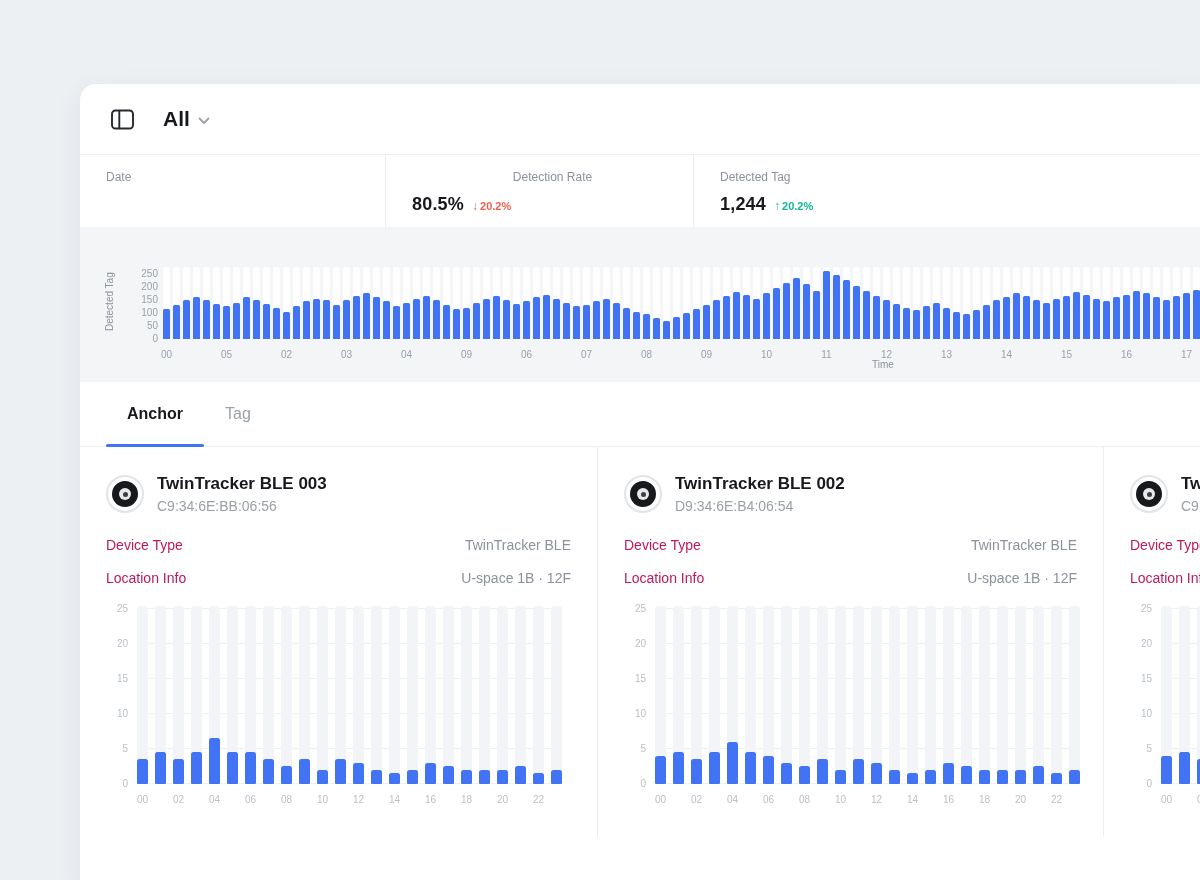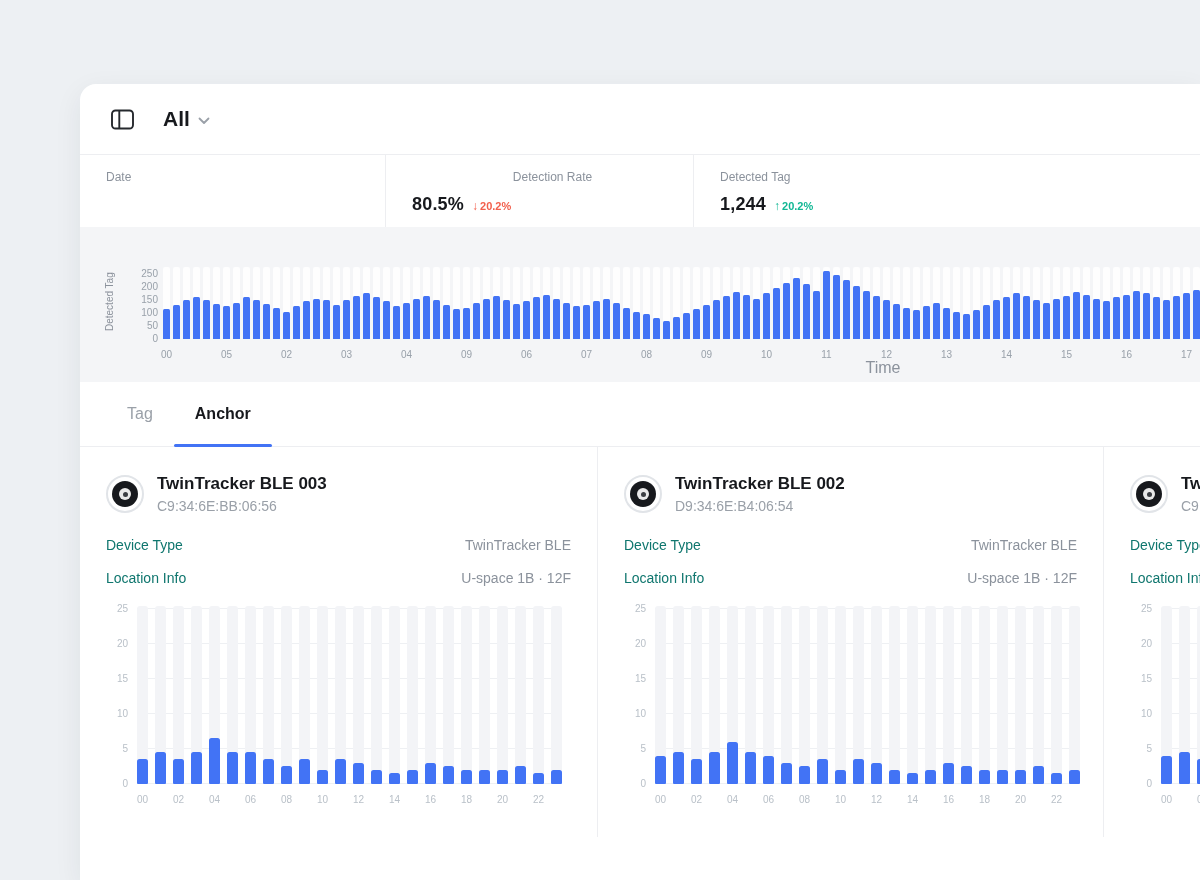--- a/index.html
+++ b/index.html
@@ -33,21 +33,21 @@
   .delta .arr { font-size:12px; margin-right:2px; }
   .delta.down { color:#f2604d; }
   .delta.up { color:#11b794; }
 
   
   .mc { position:relative; height:155px; background:#f4f5f7; }
   .mc-ylab { position:absolute; left:24px; top:34px; height:82px; writing-mode:vertical-rl; transform:rotate(180deg);
              font-size:10px; color:#8b929c; display:flex; align-items:center; justify-content:center; }
   .mc-yticks { position:absolute; left:0; top:0; width:78px; }
   .mc-area { position:absolute; left:83px; top:0; }
-  .mc-time { position:absolute; top:132px; left:803px; transform:translateX(-50%); font-size:16px; color:#8b929c; }
+  .mc-time { position:absolute; top:132px; left:803px; transform:translateX(-50%); font-size:10px; color:#8b929c; }
 
   
   .track,.fill,.xlab,.ytick,.grid { position:absolute; }
   .fill { background:#4273f5; }
   .xlab { transform:translateX(-50%); font-size:10px; line-height:12px; white-space:nowrap; }
   .ytick { font-size:10px; line-height:12px; text-align:right; width:100%; }
   .grid { height:1px; background:#eef0f3; left:0; }
   .mc-area .track { background:rgba(255,255,255,.85); border-radius:2px 2px 0 0; }
   .mc-area .fill { border-radius:1.5px 1.5px 0 0; }
   .mc-area .xlab { color:#99a1aa; }
@@ -71,21 +71,21 @@
   .dev-icon { width:38px; height:38px; border-radius:50%; border:2px solid #e1e4e8; background:#fff;
               display:flex; align-items:center; justify-content:center; flex:none; }
   .dev-icon .mid { width:26px; height:26px; border-radius:50%; background:#17191d; display:flex; align-items:center; justify-content:center; }
   .dev-icon .inner { width:12px; height:12px; border-radius:50%; background:#e9e9e9; display:flex; align-items:center; justify-content:center; }
   .dev-icon .core { width:5px; height:5px; border-radius:50%; background:#3a3d42; }
   .card-titles { margin-left:13px; }
   .card-title { font-size:17px; font-weight:700; white-space:nowrap; }
   .card-mac { font-size:14px; color:#9aa0a8; margin-top:4px; white-space:nowrap; }
   .fields { margin-top:23px; }
   .frow { display:flex; justify-content:space-between; margin-bottom:17px; font-size:14px; }
-  .frow .flabel { color:#0f766e; font-weight:500; white-space:nowrap; }
+  .frow .flabel { color:#be185d; font-weight:500; white-space:nowrap; }
   .frow .fvalue { color:#8b929c; white-space:nowrap; }
   .mini { display:flex; margin-top:20px; }
   .mini-yticks { width:22px; position:relative; margin-right:9px; flex:none; }
   .mini-bars { position:relative; }
 </style>
 </head>
 <body>
 
 <div class="window">
 
@@ -362,22 +362,22 @@
         <div class="track" style="left: 1020px; width: 7px; bottom: 22px; height: 72px;"></div>
         <div class="fill" style="left: 1020px; width: 7px; bottom: 22px; height: 46px;"></div>
         <div class="xlab" style="left: 1023.5px; bottom: 0px;">17</div>
         <div class="track" style="left: 1030px; width: 7px; bottom: 22px; height: 72px;"></div>
         <div class="fill" style="left: 1030px; width: 7px; bottom: 22px; height: 49px;"></div>
       </div>
     <div class="mc-time">Time</div>
   </div>
 
   <div class="tabs">
+    <div class="tab active">Anchor</div>
     <div class="tab">Tag</div>
-    <div class="tab active">Anchor</div>
   </div>
 
   <div class="cards">
 
     <div class="card">
       <div class="card-head">
         <div class="dev-icon">
           <div class="mid">
               <div class="inner">
                 <div class="core"></div>

